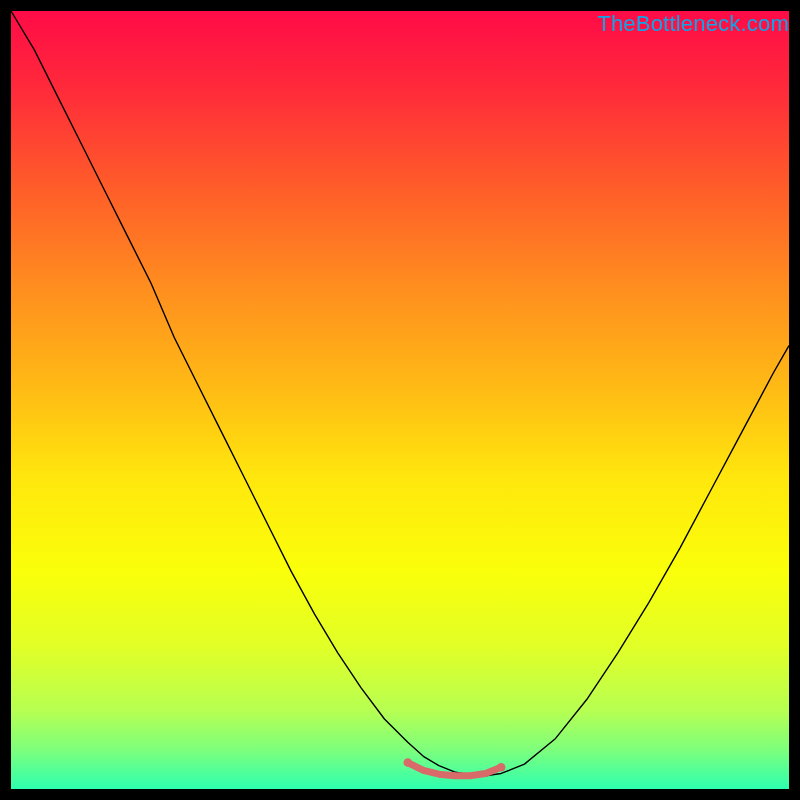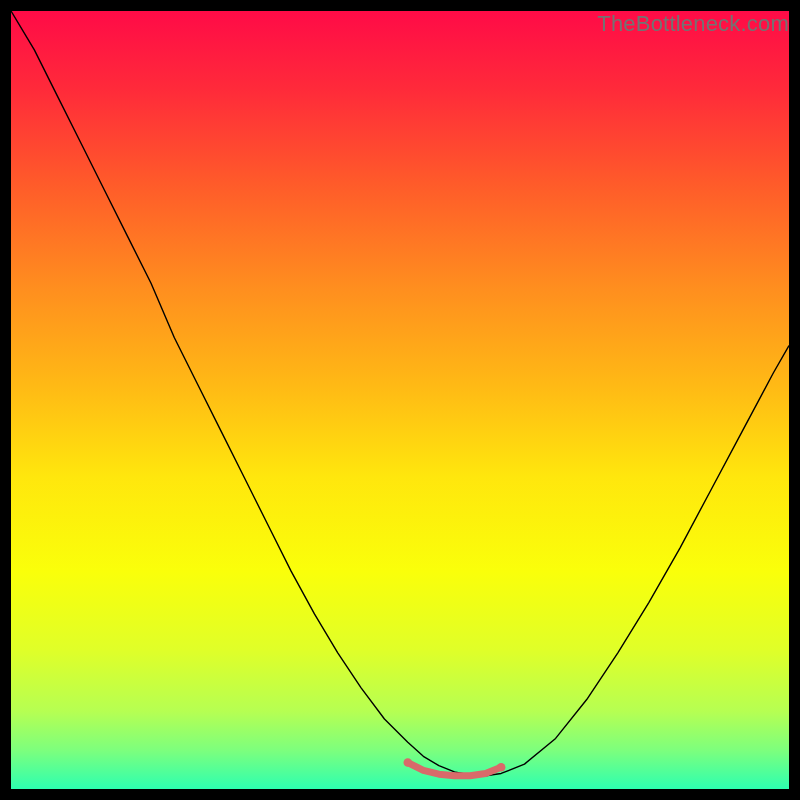--- a/index.html
+++ b/index.html
@@ -23,21 +23,21 @@
     position: absolute;
     left: 0;
     top: 0;
     width: 778px;
     height: 778px;
   }
   .watermark {
     position: absolute;
     top: 0px;
     right: 0px;
-    color: #737373;
+    color: #0ea5e9;
     font-size: 22px;
     font-weight: 500;
     letter-spacing: 0.2px;
   }
 </style>
 </head>
 <body>
 
 <div class="frame">
   <svg class="plot-area" viewBox="0 0 778 778" preserveAspectRatio="none">

